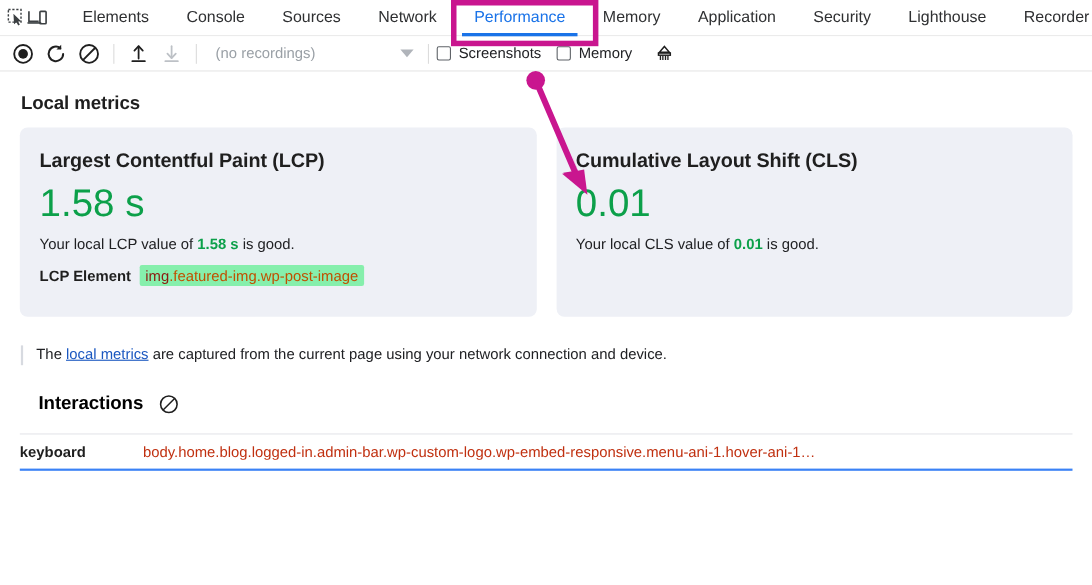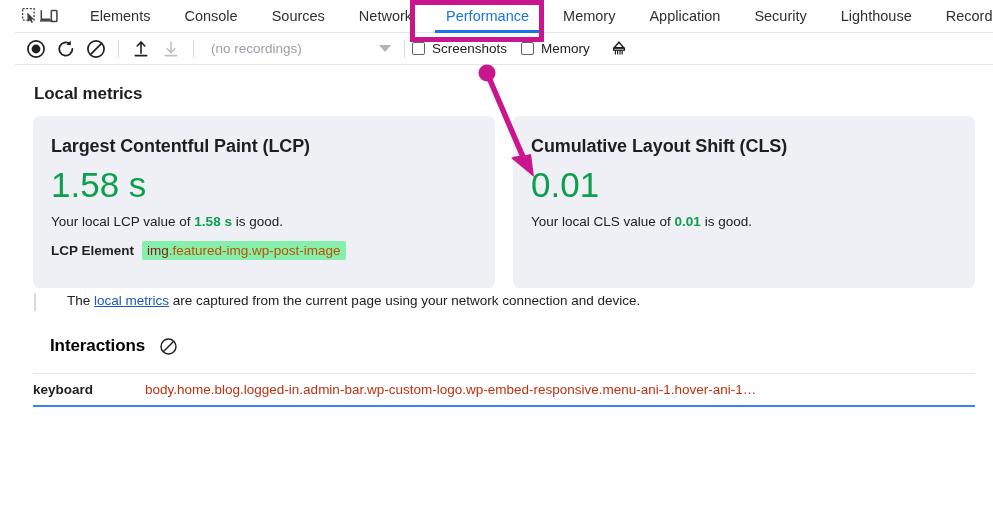--- a/index.html
+++ b/index.html
@@ -7,21 +7,20 @@
     margin: 0; padding: 0;
     width: 993px; height: 532px;
     background: #ffffff;
     font-family: "Liberation Sans", sans-serif;
     overflow: hidden;
   }
   .app {
     position: relative;
     width: 993px; height: 376px;
     background: #ffffff;
-    padding-left: 15px;
   }
 
   
   .tabbar {
     display: flex;
     align-items: center;
     height: 33px;
     background: #ffffff;
     border-bottom: 1px solid #e6e6e6;
     padding-left: 6px;
@@ -159,24 +158,23 @@
     border-radius: 2px;
     font-size: 13.5px;
     cursor: pointer;
   }
   .lcp-el-value .tagpart { color: #8b1a10; }
 
   
   .info {
     display: flex;
     align-items: flex-start;
-    margin: 5px 0 0 1px;
+    margin: 26px 0 0 1px;
     font-size: 13.5px;
     color: #202124;
-    gap: 19px;
   }
   .info-bar {
     width: 2px; align-self: stretch;
     background: #d7dae0;
     margin-right: 12px;
     min-height: 18px;
   }
   .info a { color: #1a57c0; text-decoration: underline; cursor: pointer; }
 
   

